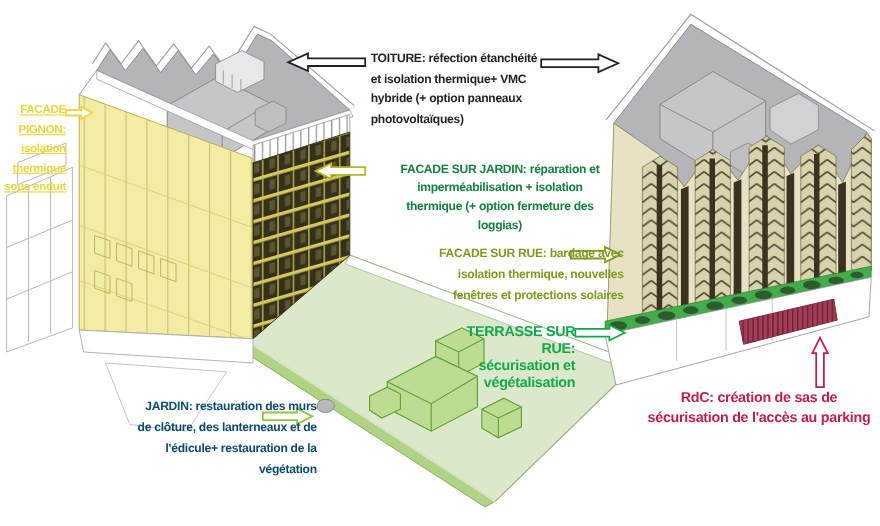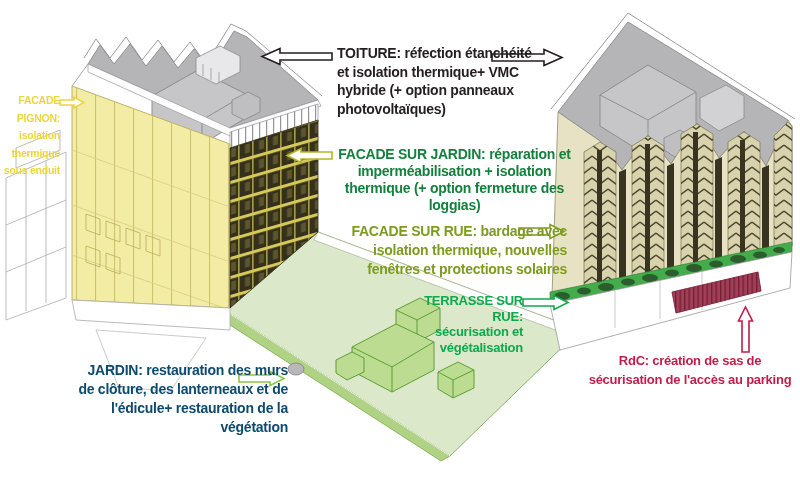--- a/index.html
+++ b/index.html
@@ -1,21 +1,21 @@
 <!DOCTYPE html>
 <html><head>
 <meta charset="utf-8">
 <style>
   html,body{margin:0;padding:0;}
   body{width:800px;height:478px;background:#ffffff;overflow:hidden;position:relative;
        font-family:"Liberation Sans",sans-serif;}
   .stage{position:absolute;left:0;top:0;width:800px;height:478px;}
   svg.draw{position:absolute;left:0;top:0;}
   .arw{stroke-width:1.6;}
-  .ann{position:absolute;font-weight:bold;white-space:pre-line;font-size:14px;
+  .ann{position:absolute;font-weight:bold;white-space:pre-line;font-size:11px;
        letter-spacing:-0.25px;line-height:18px;}
   .ann-toiture{left:337px;top:44px;width:215px;line-height:18.5px;}
   .ann-pignon{left:0px;top:92px;width:60px;text-align:right;font-size:10.5px;line-height:17.5px;}
   .ann-facjardin{left:337px;top:146px;width:235px;line-height:17px;}
   .ann-facrue{left:337px;top:222px;width:230px;line-height:19px;text-align:right;}
   .ann-terrasse{left:393px;top:293px;width:130px;text-align:right;font-size:13px;line-height:15.5px;}
   .ann-rdc{left:568px;top:351px;width:244px;text-align:center;font-size:13px;line-height:19px;}
   .ann-jardin{left:38px;top:361px;width:250px;text-align:right;line-height:19px;}
 </style>
 </head>
@@ -202,21 +202,21 @@
     <use href="#arrow-med" class="arw" transform="translate(523,295)" stroke="#0fa84c"></use>
     <use href="#arrow-med" class="arw" transform="translate(239,371)" stroke="#8dc63f"></use>
     <use href="#arrow-med" class="arw" transform="translate(738,352) rotate(-90)" stroke="#c11d4a"></use>
   </g>
 </svg>
 
   <div class="ann ann-toiture" style="color: rgb(35, 31, 32);">TOITURE: réfection étanchéité
 et isolation thermique+ VMC
 hybride (+ option panneaux
 photovoltaïques)</div>
-  <div class="ann ann-pignon" style="color: rgb(236, 214, 60);">FACADE
+  <div class="ann ann-pignon" style="color: rgb(236, 214, 60); text-decoration: underline;">FACADE
 PIGNON:
 isolation
 thermique
 sous enduit</div>
   <div class="ann ann-facjardin" style="color: #15803d; text-align: center;">FACADE SUR JARDIN: réparation et
 imperméabilisation + isolation
 thermique (+ option fermeture des
 loggias)</div>
   <div class="ann ann-facrue" style="color: rgb(125, 155, 30);">FACADE SUR RUE:  bardage avec
 isolation thermique, nouvelles

